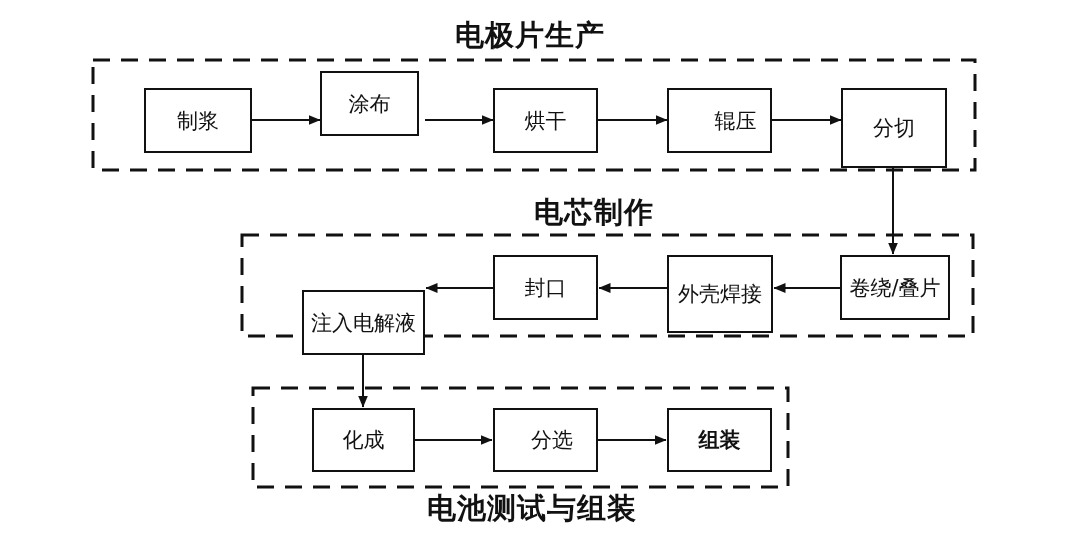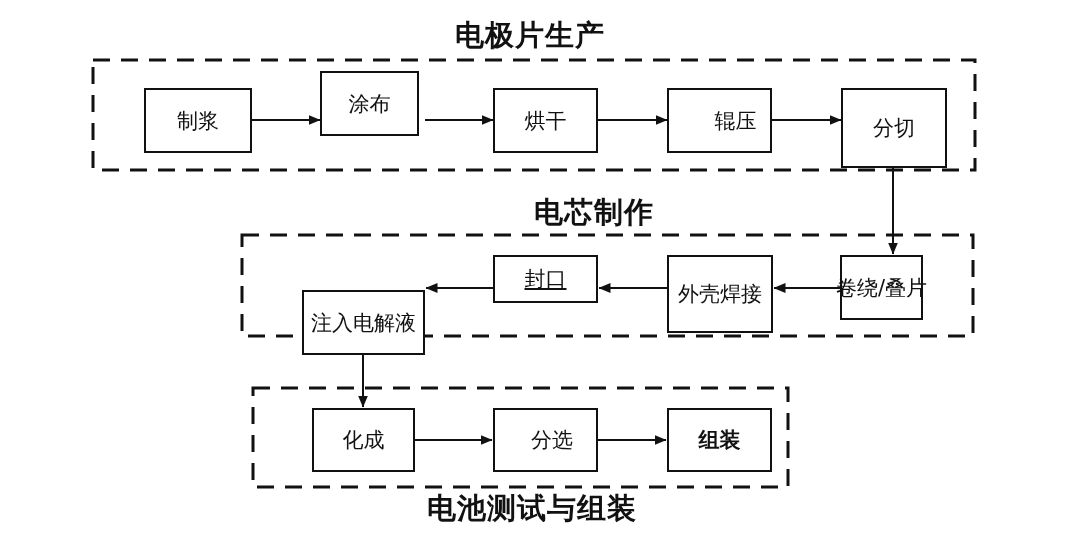--- a/index.html
+++ b/index.html
@@ -78,21 +78,21 @@
   <div class="stage-title" style="left:394px; top:196px;">电芯制作</div>
   <div class="stage-title" style="left:332px; top:492px;">电池测试与组装</div>
 
   <div class="box" style="left:144px; top:88px; width:108px; height:65px;">制浆</div>
   <div class="box" style="left:320px; top:71px; width:99px; height:65px;">涂布</div>
   <div class="box" style="left:493px; top:88px; width:105px; height:65px;">烘干</div>
   <div class="box" style="left:667px; top:88px; width:105px; height:65px;padding-left:32px;">辊压</div>
   <div class="box" style="left:841px; top:88px; width:106px; height:80px;">分切</div>
 
   <div class="box" style="left:302px; top:255px; width:123px; height:65px;margin-top:35px;">注入电解液</div>
-  <div class="box" style="left:493px; top:255px; width:105px; height:48px;text-decoration:underline;">封口</div>
+  <div class="box" style="left:493px; top:255px; width:105px; height:65px;">封口</div>
   <div class="box" style="left:667px; top:255px; width:106px; height:78px;">外壳焊接</div>
-  <div class="box" style="left:840px; top:255px; width:83px; height:65px;">卷绕/叠片</div>
+  <div class="box" style="left:840px; top:255px; width:110px; height:65px;">卷绕/叠片</div>
 
   <div class="box" style="left:312px; top:408px; width:103px; height:64px;text-align:center;">化成</div>
   <div class="box" style="left:493px; top:408px; width:105px; height:64px;padding-left:13px;">分选</div>
   <div class="box" style="left:667px; top:408px; width:105px; height:64px;font-weight:bold;">组装</div>
 
 </div>
 
 </body></html>

